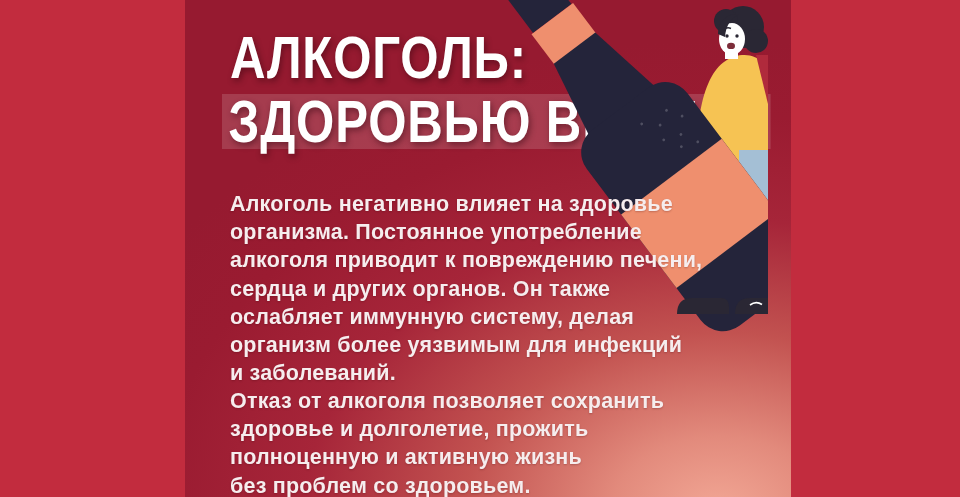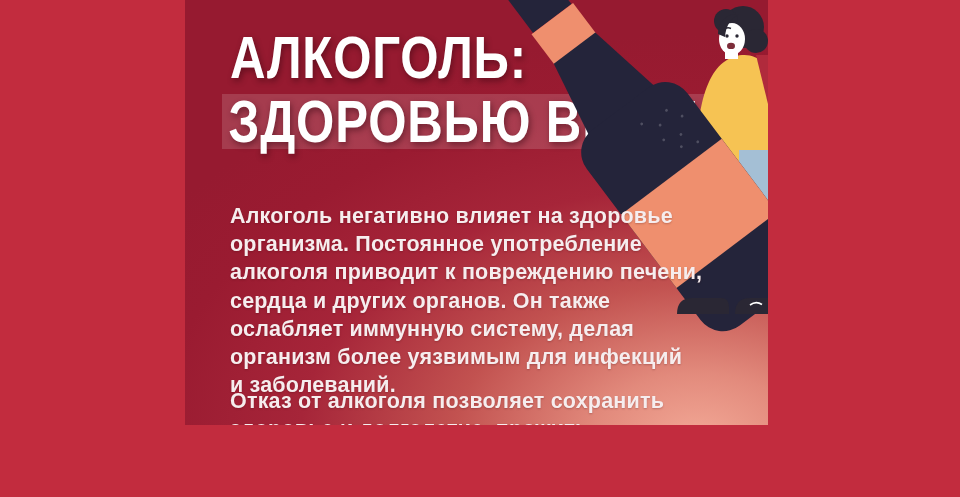--- a/index.html
+++ b/index.html
@@ -1,32 +1,32 @@
 <!DOCTYPE html>
 <html><head>
 <meta charset="utf-8">
 <style>
   html,body{margin:0;padding:0;background:#c22c3e;}
   .stage{position:relative;width:960px;height:497px;overflow:hidden;
          background:#c22c3e;font-family:"Liberation Sans",sans-serif;}
-  .poster{position:absolute;left:185px;top:0;width:583px;height:425px;overflow:hidden;
+  .poster{position:absolute;left:185px;top:0;width:583px;height:497px;overflow:hidden;
           background:radial-gradient(110% 95% at 88% 103%,
-            #f2a795 0%, #e28a7c 16%, #c25250 38%, #a62539 62%, #9a1b31 84%, #961a30 100%);}
+            #f2a795 0%, #e28a7c 16%, #c25250 38%, #a62539 62%, #9a1b31 84%, #961a30 100%);padding-left:23px;}
   .title{position:absolute;left:45px;top:26px;z-index:1;color:#ffffff;}
   .title-line1{margin:0;font-size:60px;font-weight:800;line-height:64px;letter-spacing:1px;
                transform:scaleX(.82);transform-origin:0 50%;white-space:pre;
                text-shadow:2px 3px 7px rgba(40,0,10,.45);}
   .title-band{display:inline-block;margin-top:4px;margin-left:-8px;padding:0 22px 0 8px;
               background:rgba(255,255,255,.15);transform:scaleX(.82);transform-origin:0 50%;}
   .title-line2{margin:0;font-size:60px;font-weight:800;line-height:55px;letter-spacing:1px;
                white-space:pre;text-shadow:2px 3px 7px rgba(40,0,10,.45);}
   .body{position:absolute;left:45px;margin:0;z-index:3;color:#f6edee;
         font-size:21.5px;line-height:28.2px;font-weight:bold;letter-spacing:.2px;
         white-space:pre;text-shadow:0 1px 2px rgba(60,0,10,.25);}
-  .p1{top:190px;margin-top:12px;}
+  .p1{top:190px;}
   .p2{top:387px;}
   .illustration{position:absolute;left:275px;top:0;width:308px;height:340px;z-index:2;}
 </style>
 </head>
 <body>
 
 <div class="stage">
   <div class="poster">
 
     <div class="title">

